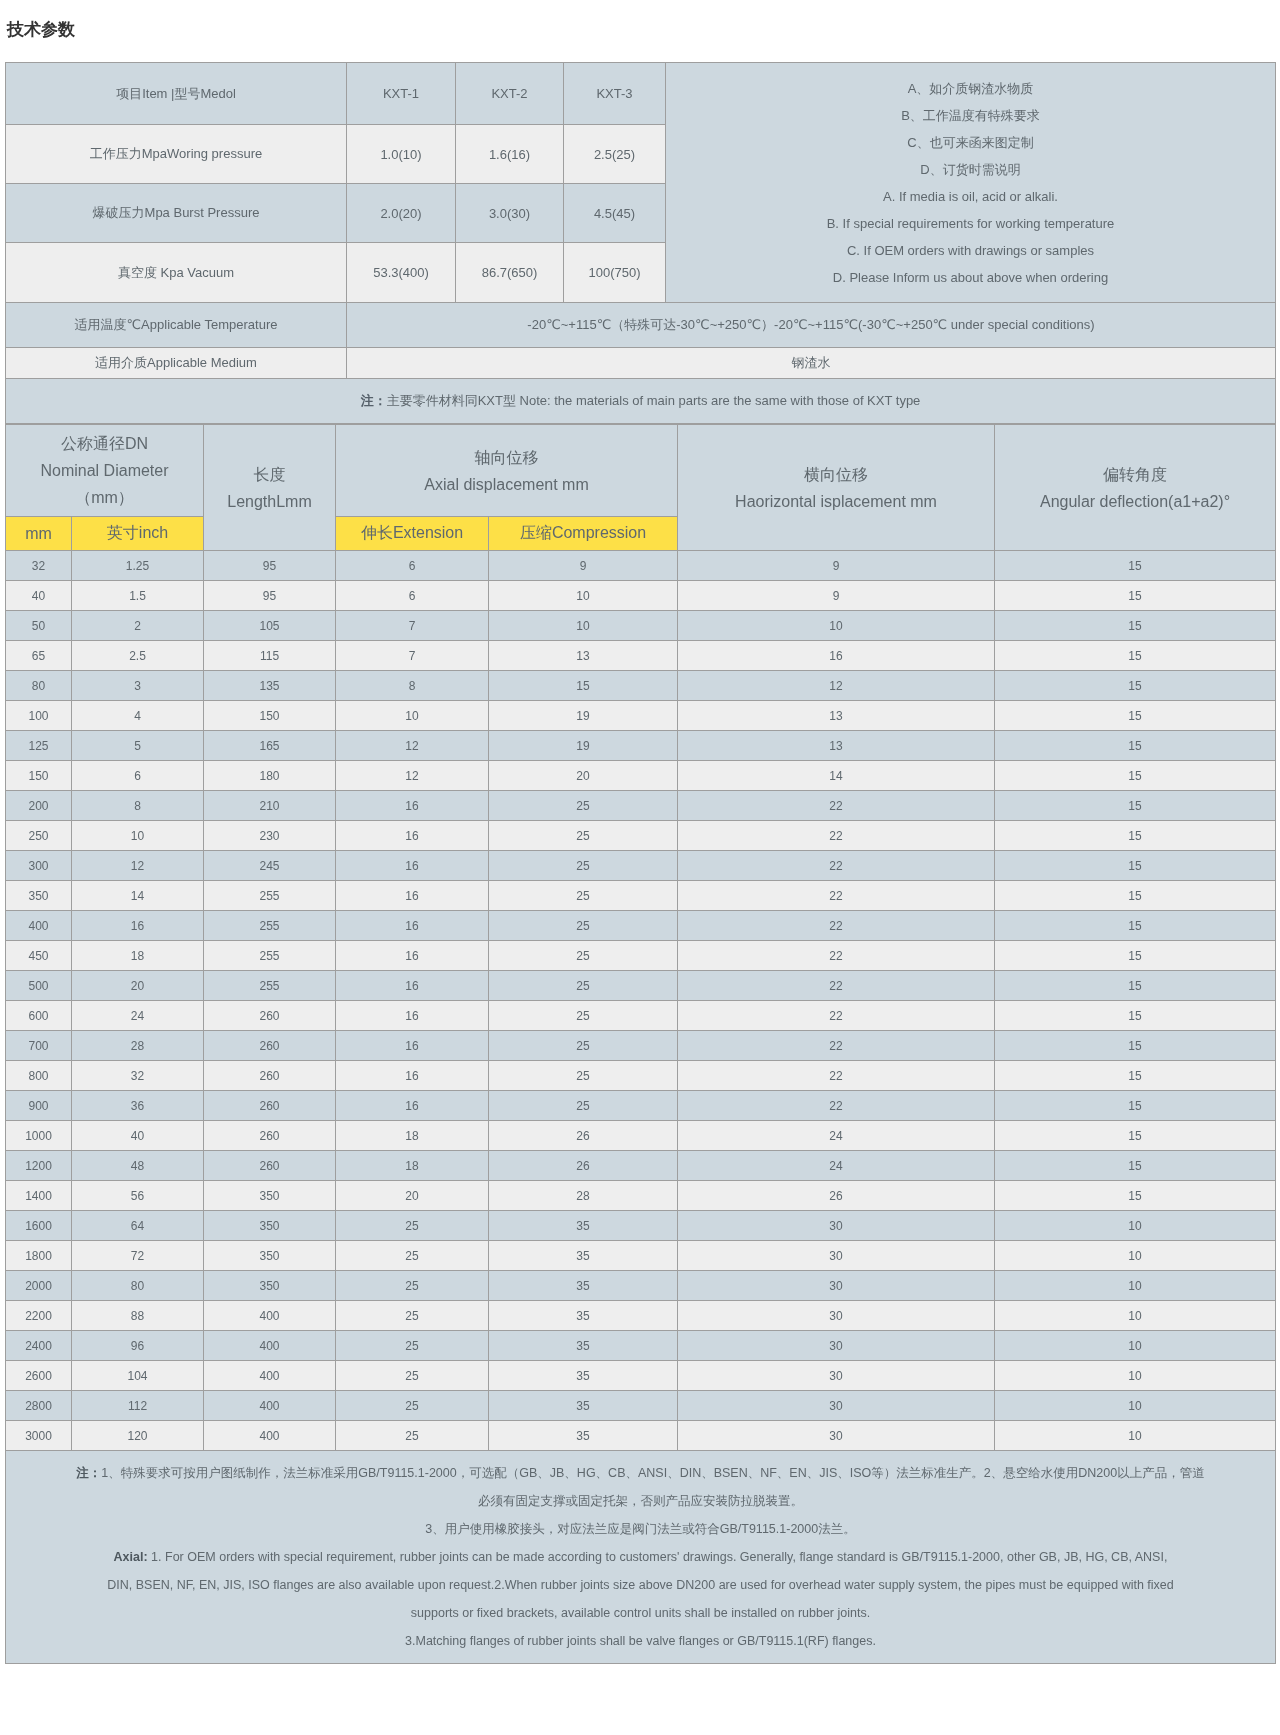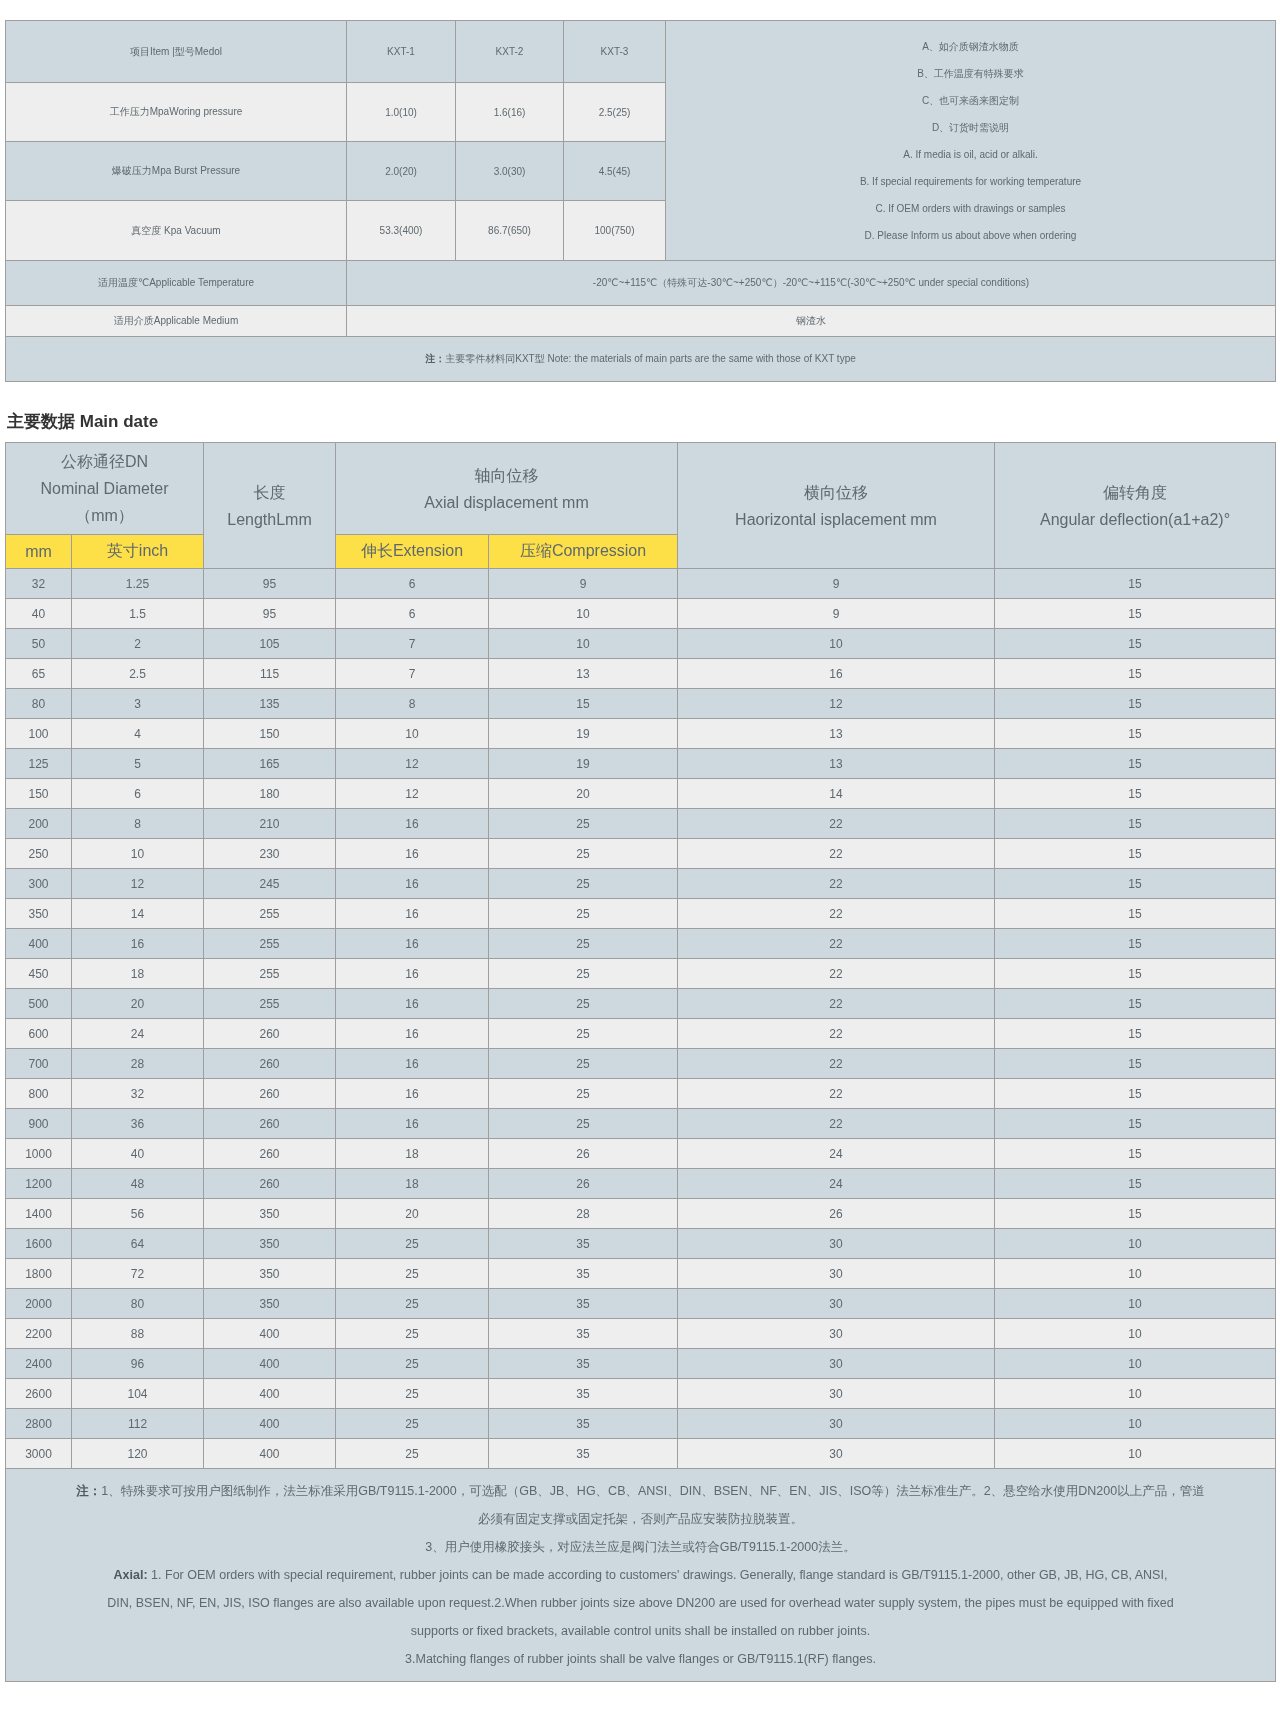--- a/index.html
+++ b/index.html
@@ -18,21 +18,21 @@
   td,th{
     border:1px solid #9e9e9e;
     text-align:center;vertical-align:middle;
     font-weight:normal;padding:0 4px;
     overflow:hidden;
   }
   .blue{background:#cdd8df;}
   .light{background:#eeeeee;}
 
   
-  table.tech{font-size:10px;border-radius:26px;}
+  table.tech{font-size:13px;border-radius:26px;}
   table.tech tr.r-hdr{height:62px;}
   table.tech tr.r-val{height:59px;}
   table.tech tr.r-val3{height:60px;}
   table.tech tr.r-sm{height:45px;}
   table.tech tr.r-sm2{height:31px;}
   td.side-notes{padding:8px 6px;}
   .note-line{line-height:27px;white-space:nowrap;}
   .bold{font-weight:bold;color:#55606a;}
 
   
@@ -46,20 +46,21 @@
   table.main tbody tr:nth-child(even){background:#eeeeee;}
   td.notes-cell{padding:8px 14px;text-align:center;}
   .bottom-note-line{line-height:28px;font-size:12.5px;}
   .bottom-note-line b{font-weight:bold;color:#4e585f;}
 </style>
 </head>
 <body>
 
 <div class="page">
 
+  <h2 class="sec-title">技术参数</h2>
 
   <table class="tech">
     <colgroup>
       <col style="width:341px">
         <col style="width:109px">
         <col style="width:108px">
         <col style="width:102px">
         <col style="width:610px">
     </colgroup>
     <tbody>
@@ -104,21 +105,20 @@
     <tr class="r-sm2 light">
       <td>适用介质Applicable Medium</td>
       <td colspan="4">钢渣水</td>
     </tr>
     <tr class="r-sm blue">
       <td colspan="5"><span class="bold">注：</span><span>主要零件材料同KXT型 Note: the materials of main parts are the same with those of KXT type</span></td>
     </tr>
   </tbody>
     </table>
 
-  <h2 class="sec-title second">主要数据 Main date</h2>
 
   <table class="main">
     <colgroup>
       <col style="width:66px">
         <col style="width:132px">
         <col style="width:132px">
         <col style="width:153px">
         <col style="width:189px">
         <col style="width:317px">
         <col style="width:281px">

